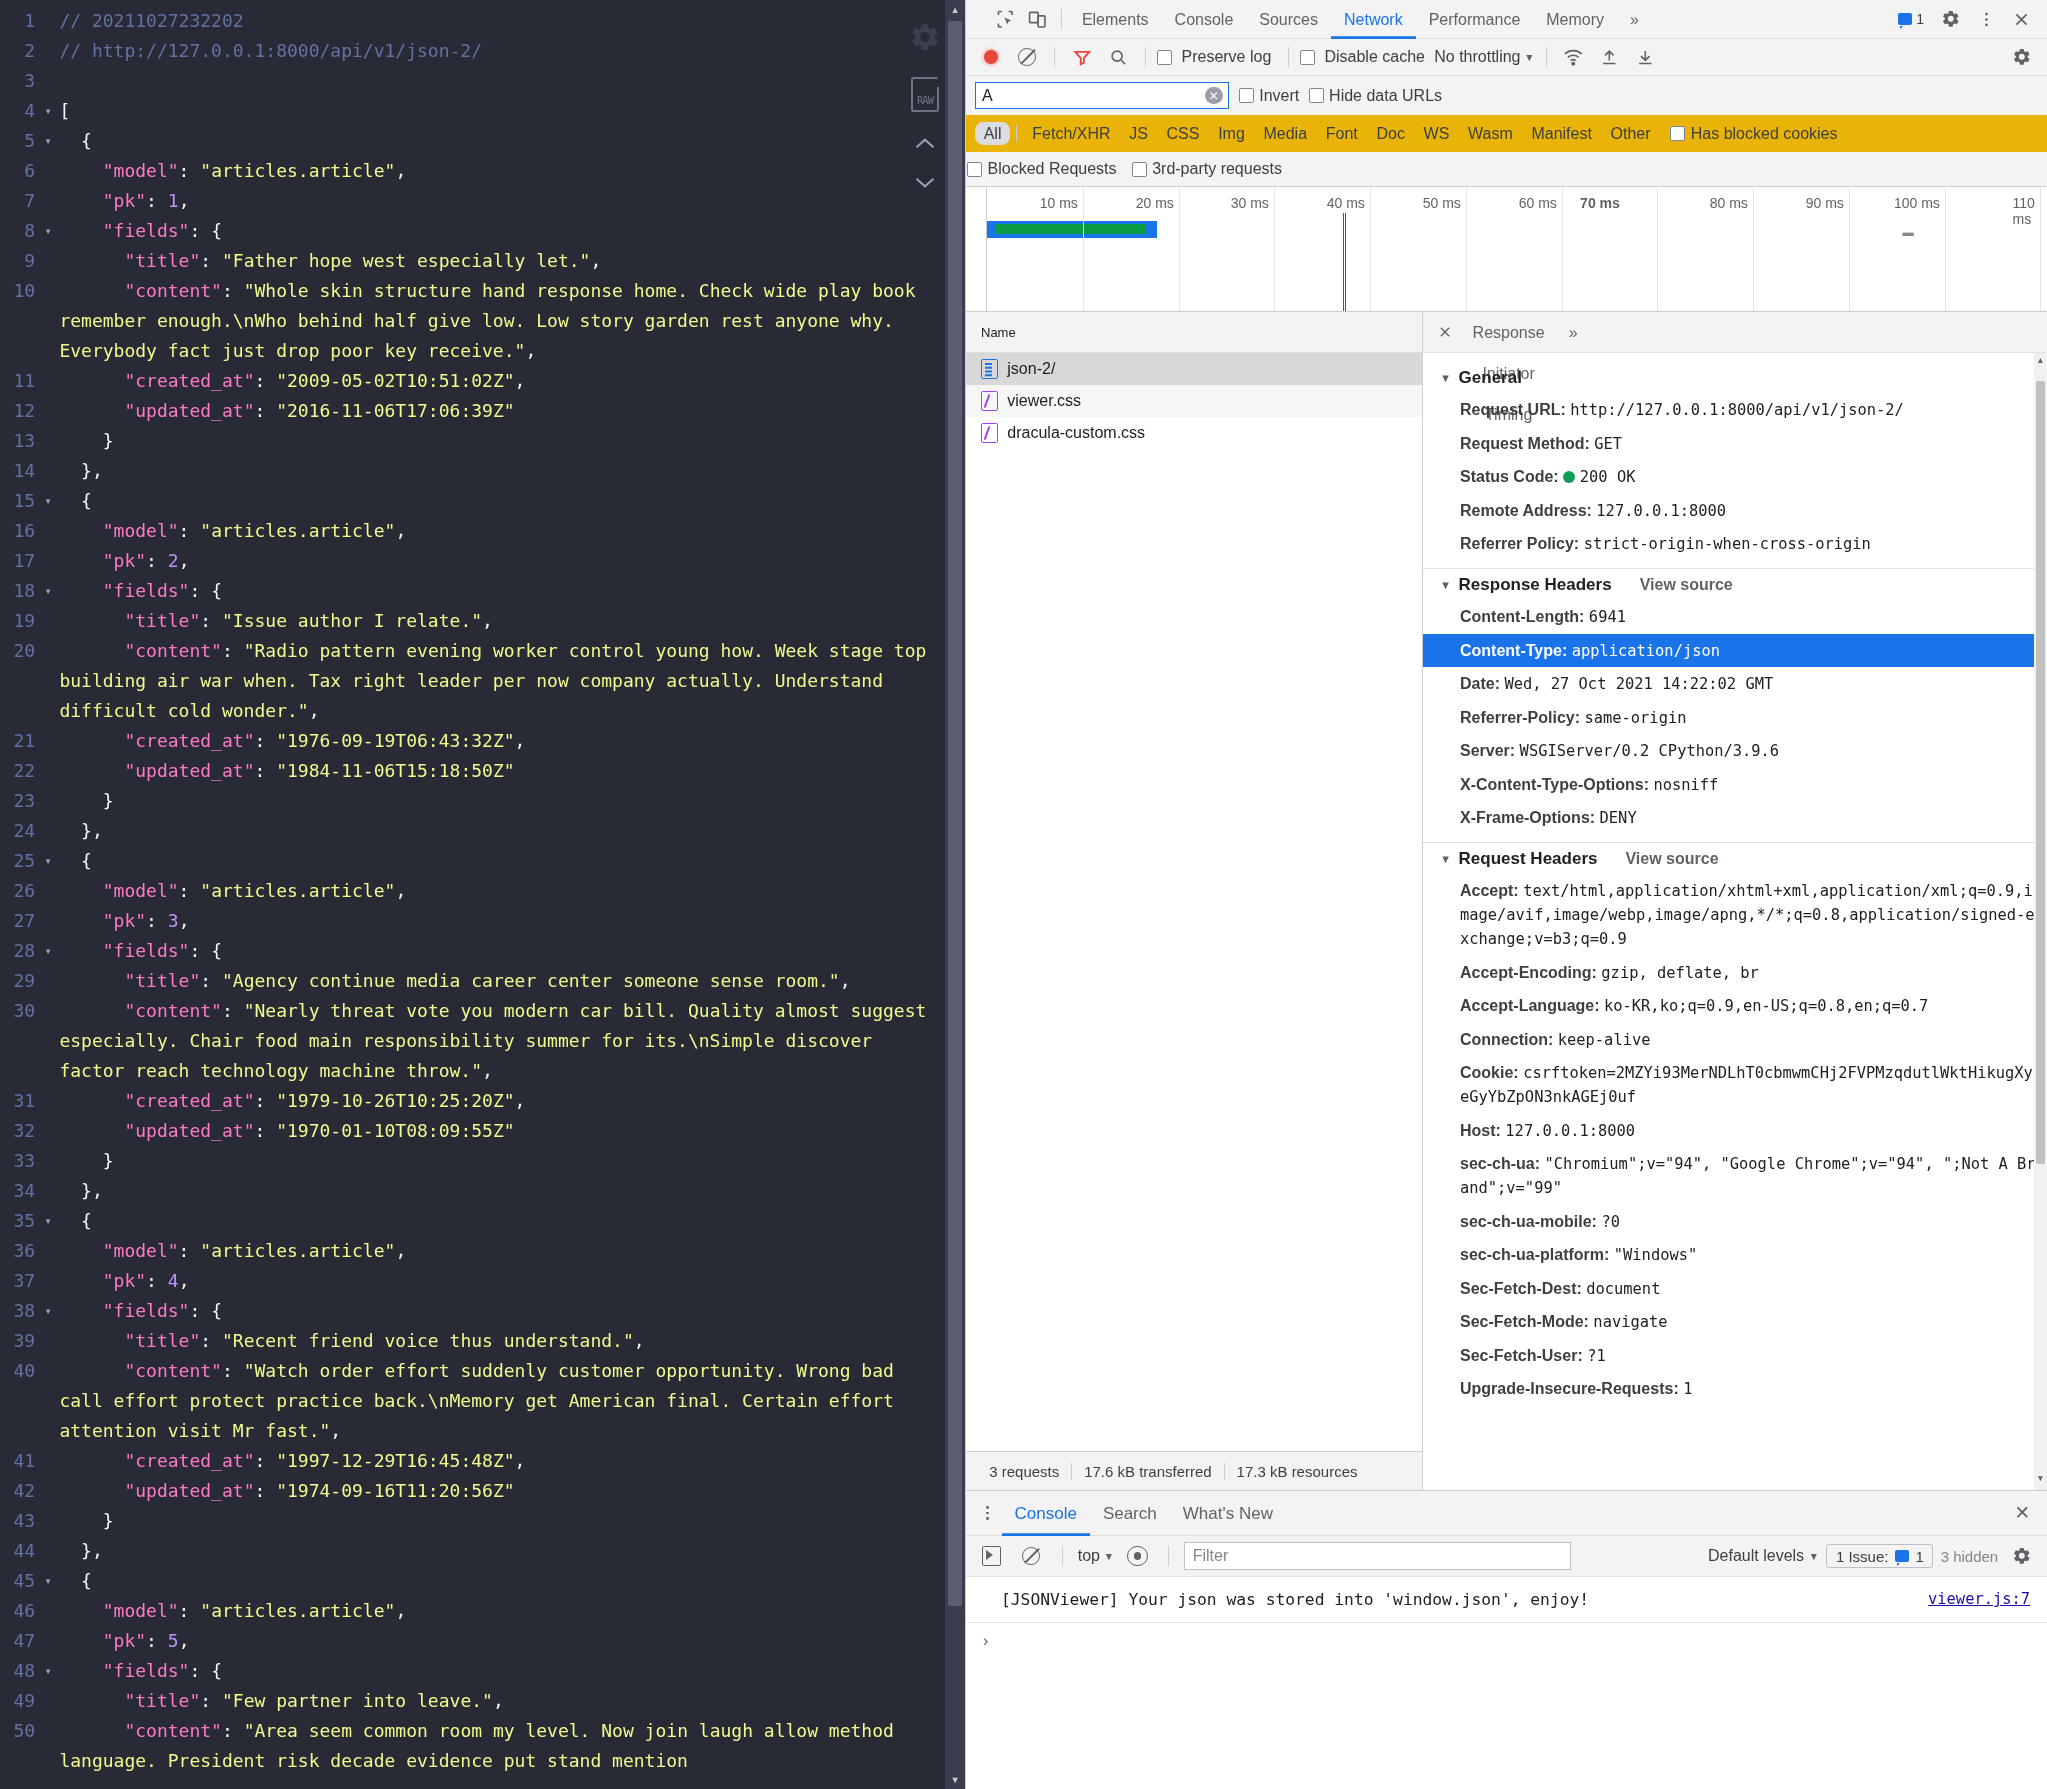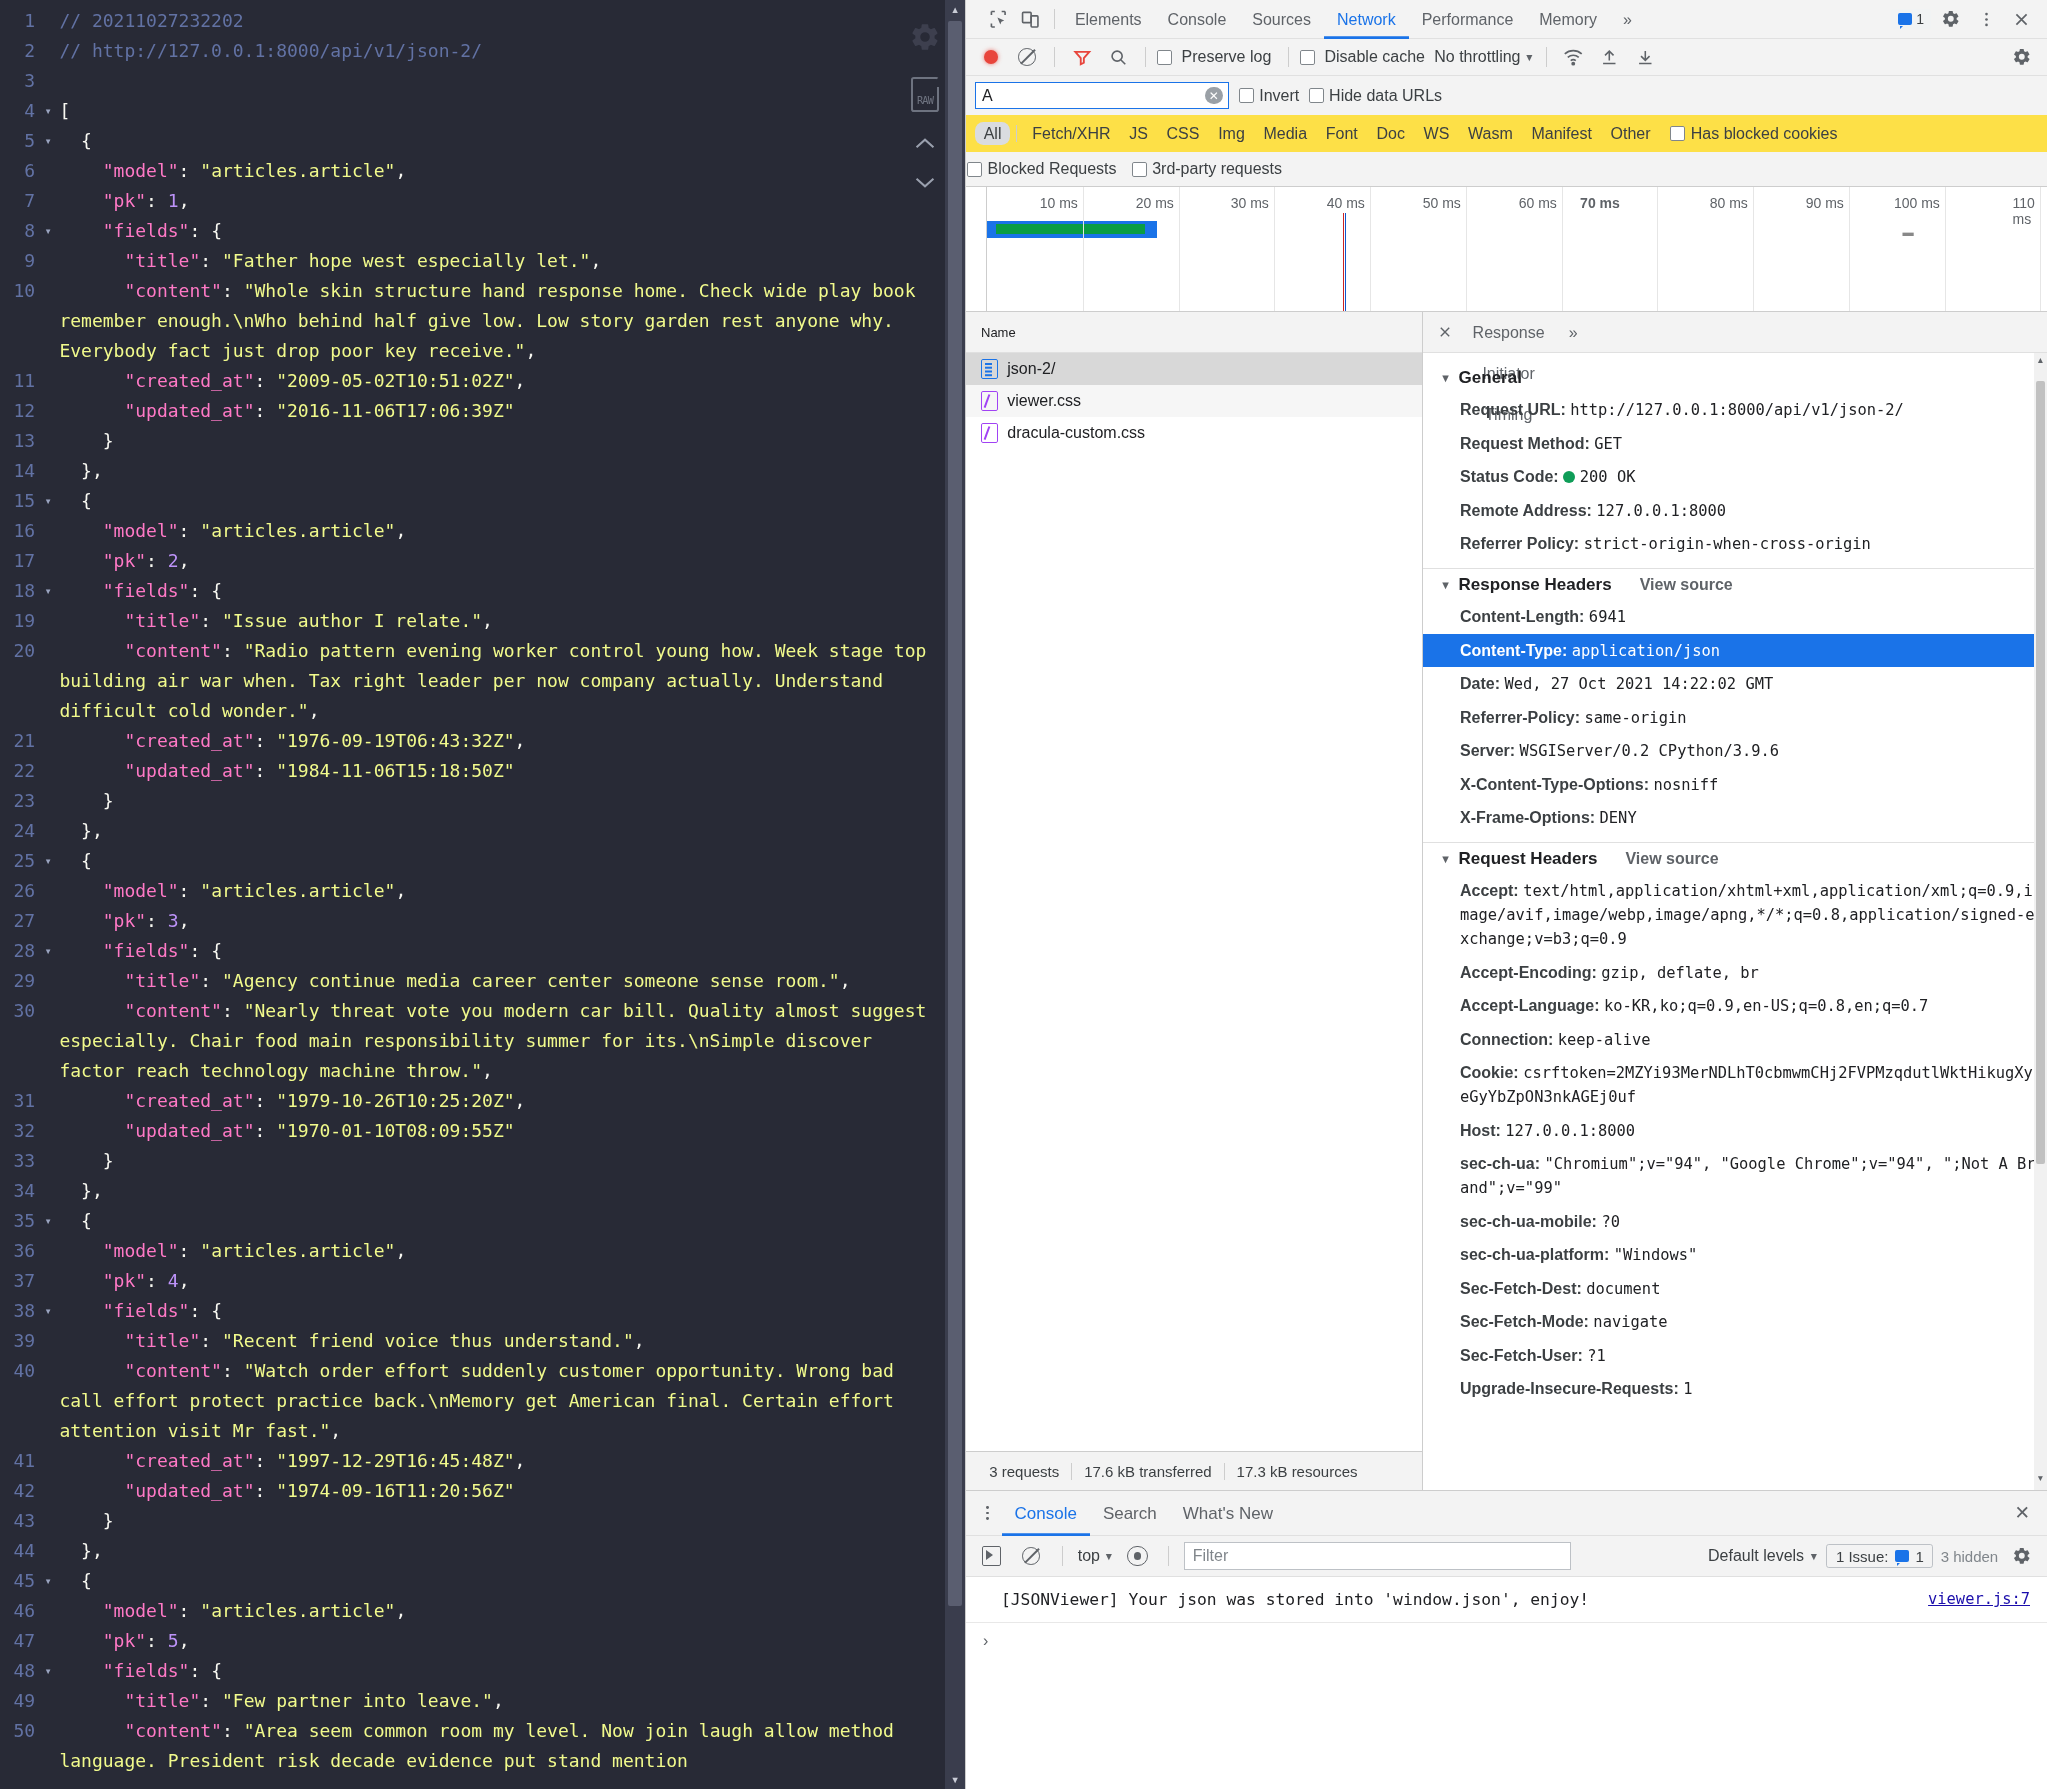--- a/index.html
+++ b/index.html
@@ -83,21 +83,21 @@
     display:flex; flex-direction:column;
     font-size: 16px; color:#202124;
     border-left: 0.9px solid #cdcdcd;
   }
   .dt-main { flex: 0 0 1490px; display:flex; flex-direction:column; min-height:0; }
 
   
   .dt-tabs {
     height: 39px; display:flex; align-items:center;
     border-bottom:0.9px solid #e0e0e0; background:#f3f3f3;
-    padding-left: 16px; flex: 0 0 39px;
+    padding-left: 23px; flex: 0 0 39px;
   }
   .icon-btn { width:32px; height:32px; display:flex; align-items:center; justify-content:center; cursor:default; }
   .vsep { width:0.9px; height:20.5px; background:#cdcdcd; margin:0 7.5px; }
   .dt-tab {
     padding: 0 13px; height:39px; line-height:39px; color:#5f6368; font-size:16px; white-space:nowrap;
   }
   .dt-tab.active { color:#1a73e8; box-shadow: inset 0 -2.8px 0 #1a73e8; }
   .dt-tabs-right { margin-left:auto; display:flex; align-items:center; padding-right:9.3px; gap:3.7px; }
   .badge-msg {
     display:flex; align-items:center; gap:4.7px; background:#f1f3f4;
@@ -132,21 +132,21 @@
     display:flex; align-items:center; padding:0 5.6px; font-size:16px; position:relative;
   }
   .fi-val { flex:1 1 auto; color:#202124; }
   .fi-clear {
     width:17.7px;height:17.7px;border-radius:50%;background:#9aa0a6;color:#fff;
     font-size:12px; display:flex;align-items:center;justify-content:center;
   }
   .chkrow { display:flex;align-items:center;gap:5.6px;font-size:16px;color:#3c4043;white-space:nowrap; }
 
   
-  .dt-types { flex:0 0 37px; display:flex; align-items:center; padding:0 9.3px; gap:1.9px; background:#fde047; }
+  .dt-types { flex:0 0 37px; display:flex; align-items:center; padding:0 9.3px; gap:1.9px; background:#eab308; }
   .type-pill { padding:2.8px 8.4px; font-size:16px; color:#3c4043; border-radius:8.4px; white-space:nowrap; }
   .type-pill.active { background:#dadce0; }
   .dt-types .vsep2 { width:0.9px;height:17px;background:#cdcdcd;margin:0 4.7px; }
 
   
   .dt-blocked { flex:0 0 35px; display:flex; align-items:center; padding:0 1px; gap:15px; background:#f3f3f3; border-bottom:0.9px solid #cdcdcd; }
 
   
   .dt-overview { flex:0 0 125px; background:#fff; position:relative; border-bottom:0.9px solid #cdcdcd; display:flex; }
   .ov-left { width:20.5px; border-right:0.9px solid #cdcdcd; }

